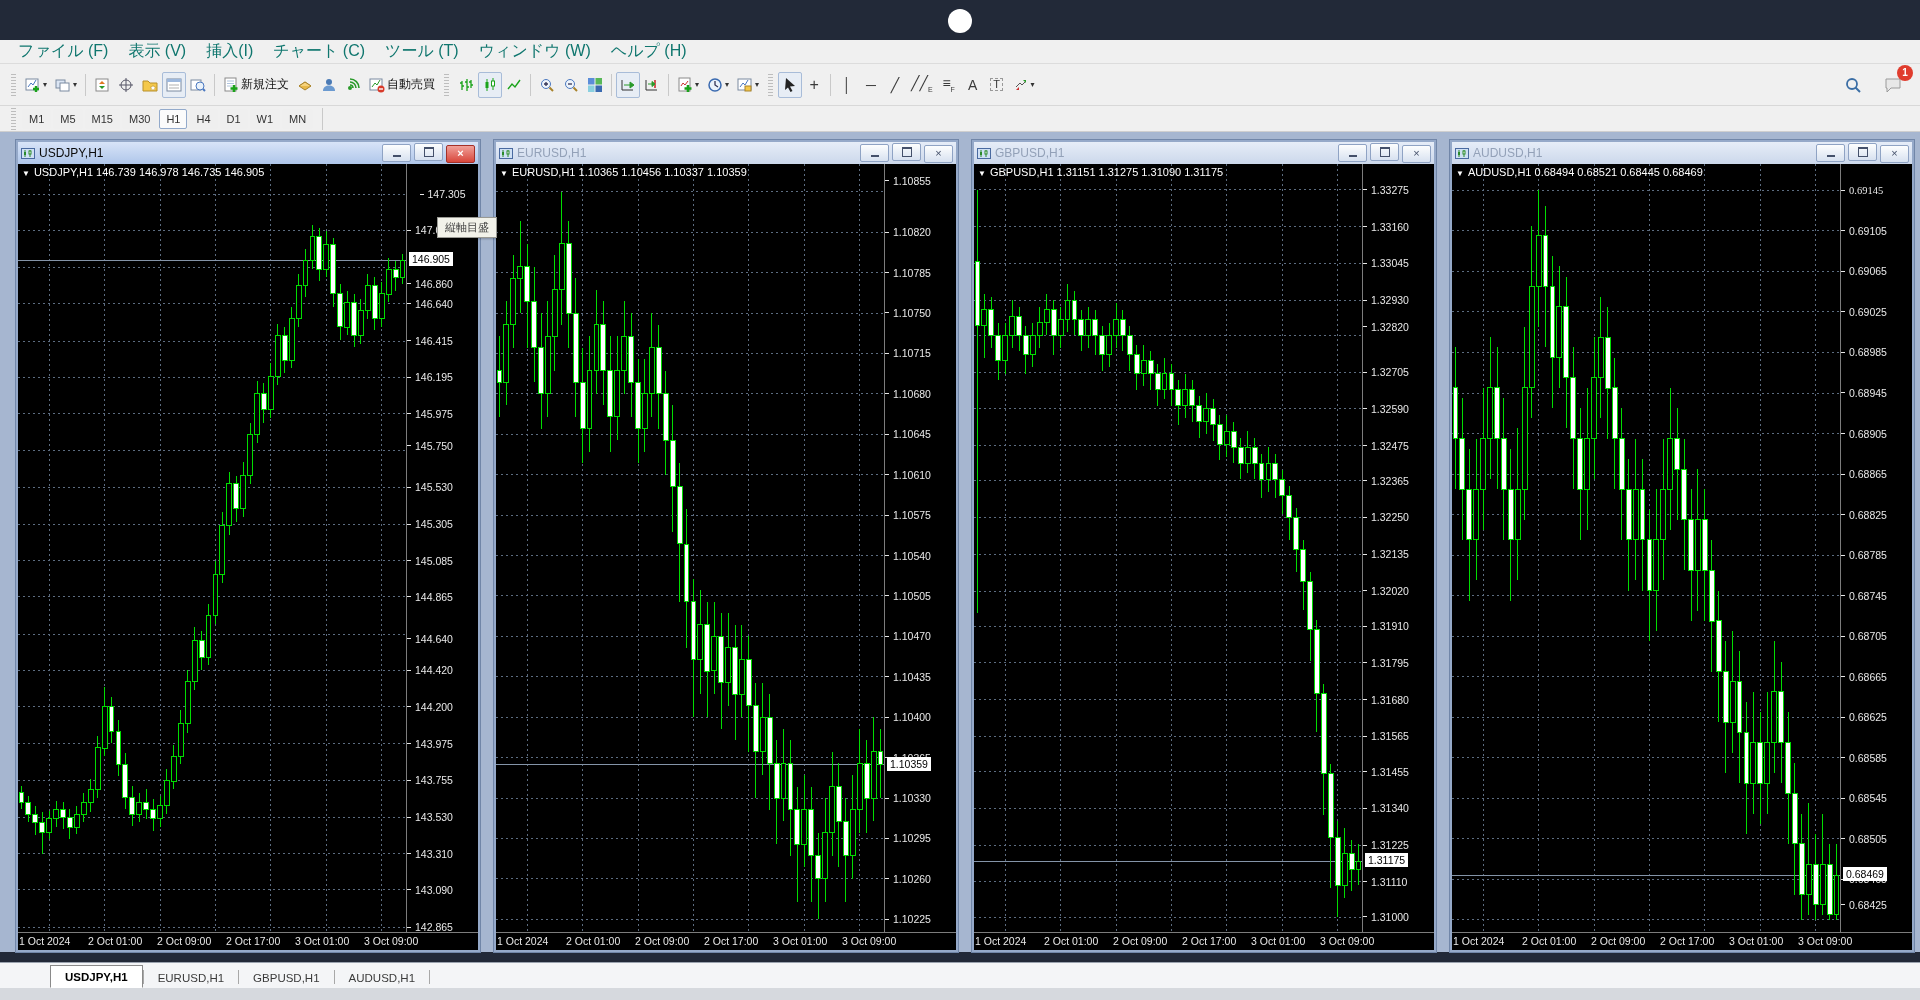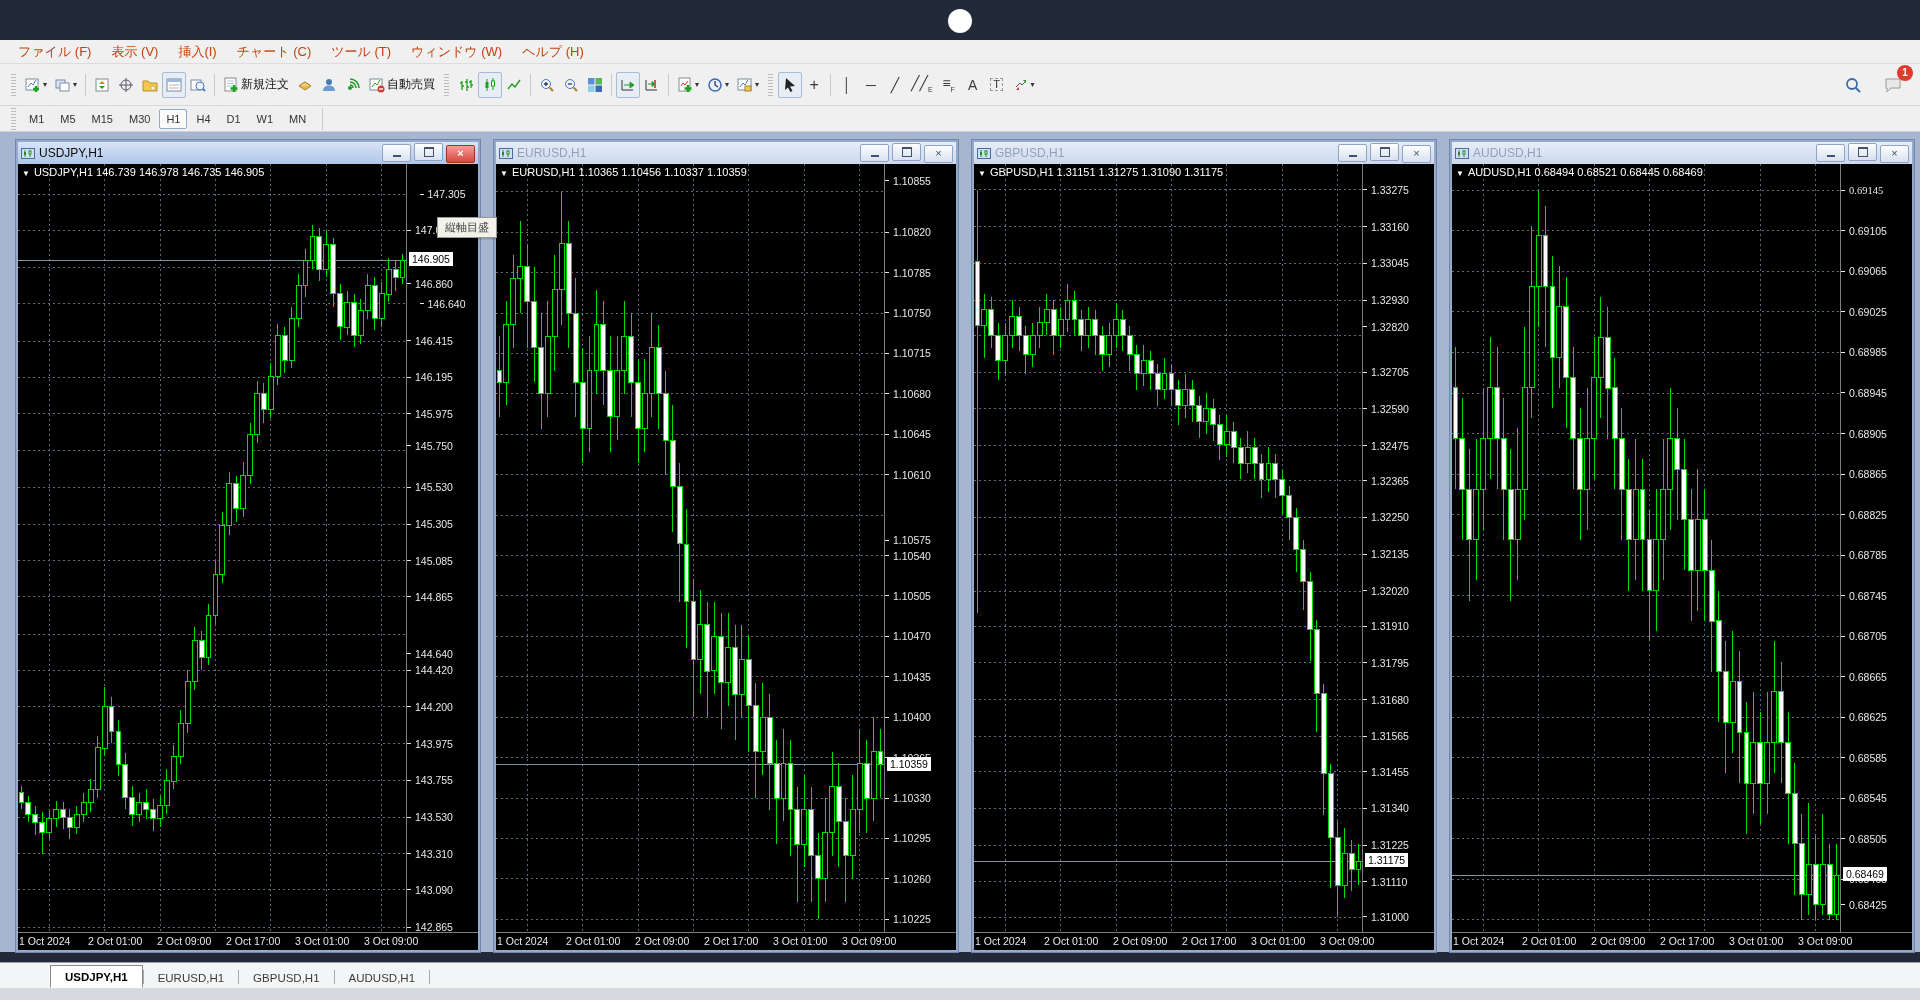--- a/index.html
+++ b/index.html
@@ -3,21 +3,21 @@
 <meta charset="utf-8">
 <style>
   html,body{margin:0;padding:0;width:1920px;height:1000px;overflow:hidden;
     font-family:"Liberation Sans","DejaVu Sans",sans-serif;background:#dfe3e9;}
   .abs{position:absolute;}
   
   #top-chrome{left:0;top:0;width:1920px;height:40px;background:#222938;}
   #top-dot{left:948px;top:9px;width:24px;height:24px;border-radius:50%;background:#fff;}
   
   #menu-bar{left:0;top:40px;width:1920px;height:24px;background:#f0f0f0;border-bottom:1px solid #dcdcdc;display:flex;align-items:center;padding-left:8px;box-sizing:border-box;}
-  .menu-item{padding:3px 10px;font-size:13px;color:#c2410c;cursor:default;}
+  .menu-item{padding:3px 10px;font-size:16px;color:#0f766e;cursor:default;}
   
   #toolbar{left:0;top:64px;width:1920px;height:42px;background:#f0f0f0;border-bottom:1px solid #d8d8d8;display:flex;align-items:center;padding-left:6px;box-sizing:border-box;}
   .tb{height:26px;min-width:24px;display:inline-flex;align-items:center;justify-content:center;gap:2px;
       border:1px solid transparent;border-radius:2px;background:transparent;padding:0 3px;font-size:12px;color:#222;}
   .tb.pressed{background:#e7edf5;border-color:#a8bcd8;}
   .tb .dd{font-size:8px;color:#333;}
   .tb .lbl{font-size:12px;color:#111;}
   .grip{width:5px;height:22px;margin:0 5px;background:repeating-linear-gradient(to bottom,#bdbdbd 0 1px,transparent 1px 3px);}
   .sep{width:1px;height:22px;background:#c9c9c9;margin:0 4px;}
   .ig{display:inline-flex;align-items:center;justify-content:center;}
@@ -534,30 +534,30 @@
           <line x1="377.61" x2="377.61" y1="96.9" y2="126.6" stroke="#00dd00" shape-rendering="crispEdges"></line>
           <rect x="375.21" y="105.2" width="4.8" height="8.3" fill="#ffffff" stroke="#00dd00" shape-rendering="crispEdges"></rect>
           <line x1="384.54" x2="384.54" y1="90.3" y2="120.0" stroke="#00dd00" shape-rendering="crispEdges"></line>
           <rect x="382.14" y="96.1" width="4.8" height="17.3" fill="#000000" stroke="#00dd00" shape-rendering="crispEdges"></rect>
         </svg>
         <div class="ohlc"><span class="tri">▼</span><span>USDJPY,H1  146.739 146.978 146.735 146.905</span></div>
         <div class="yaxis">
           <div class="ytick" style="top: 23.5464px; justify-content: center;"><span class="dash"></span>147.305</div>
           <div class="ytick" style="top: 59.8663px;"><span class="dash"></span>147.085</div>
           <div class="ytick" style="top: 97.0116px; margin-top: 16px;"><span class="dash"></span>146.860</div>
-          <div class="ytick" style="top: 133.331px; justify-content: center;"><span class="dash"></span>146.640</div>
+          <div class="ytick" style="top: 133.331px;"><span class="dash"></span>146.640</div>
           <div class="ytick" style="top: 170.477px;"><span class="dash"></span>146.415</div>
           <div class="ytick" style="top: 206.797px;"><span class="dash"></span>146.195</div>
           <div class="ytick" style="top: 243.117px;"><span class="dash"></span>145.975</div>
           <div class="ytick" style="top: 275px;"><span class="dash"></span>145.750</div>
           <div class="ytick" style="top: 316.582px;"><span class="dash"></span>145.530</div>
           <div class="ytick" style="top: 353.727px;"><span class="dash"></span>145.305</div>
           <div class="ytick" style="top: 390.047px;"><span class="dash"></span>145.085</div>
           <div class="ytick" style="top: 426.367px;"><span class="dash"></span>144.865</div>
-          <div class="ytick" style="top: 483px;"><span class="dash"></span>144.640</div>
+          <div class="ytick" style="top: 468px;"><span class="dash"></span>144.640</div>
           <div class="ytick" style="top: 499.832px;"><span class="dash"></span>144.420</div>
           <div class="ytick" style="top: 536.152px;"><span class="dash"></span>144.200</div>
           <div class="ytick" style="top: 573.297px;"><span class="dash"></span>143.975</div>
           <div class="ytick" style="top: 609.617px;"><span class="dash"></span>143.755</div>
           <div class="ytick" style="top: 646.762px;"><span class="dash"></span>143.530</div>
           <div class="ytick" style="top: 683.082px;"><span class="dash"></span>143.310</div>
           <div class="ytick" style="top: 719.402px;"><span class="dash"></span>143.090</div>
           <div class="ytick" style="top: 756.547px;"><span class="dash"></span>142.865</div>
           <div class="bidbox" style="top: 88.0825px;">146.905</div>
         </div>
@@ -734,21 +734,21 @@
         <div class="ohlc"><span class="tri">▼</span><span>EURUSD,H1  1.10365 1.10456 1.10337 1.10359</span></div>
         <div class="yaxis">
           <div class="ytick" style="top: 10px;"><span class="dash"></span>1.10855</div>
           <div class="ytick" style="top: 61.6383px;"><span class="dash"></span>1.10820</div>
           <div class="ytick" style="top: 102.059px;"><span class="dash"></span>1.10785</div>
           <div class="ytick" style="top: 142.48px;"><span class="dash"></span>1.10750</div>
           <div class="ytick" style="top: 182.902px;"><span class="dash"></span>1.10715</div>
           <div class="ytick" style="top: 223.323px;"><span class="dash"></span>1.10680</div>
           <div class="ytick" style="top: 263.744px;"><span class="dash"></span>1.10645</div>
           <div class="ytick" style="top: 304.165px;"><span class="dash"></span>1.10610</div>
-          <div class="ytick" style="top: 344.586px; margin-top: 25px;"><span class="dash"></span>1.10575</div>
+          <div class="ytick" style="top: 344.586px;"><span class="dash"></span>1.10575</div>
           <div class="ytick" style="top: 385.007px;"><span class="dash"></span>1.10540</div>
           <div class="ytick" style="top: 425.428px;"><span class="dash"></span>1.10505</div>
           <div class="ytick" style="top: 465.849px;"><span class="dash"></span>1.10470</div>
           <div class="ytick" style="top: 506.27px;"><span class="dash"></span>1.10435</div>
           <div class="ytick" style="top: 546.691px;"><span class="dash"></span>1.10400</div>
           <div class="ytick" style="top: 587.112px;"><span class="dash"></span>1.10365</div>
           <div class="ytick" style="top: 627.533px;"><span class="dash"></span>1.10330</div>
           <div class="ytick" style="top: 667.954px;"><span class="dash"></span>1.10295</div>
           <div class="ytick" style="top: 708.375px;"><span class="dash"></span>1.10260</div>
           <div class="ytick" style="top: 748.796px;"><span class="dash"></span>1.10225</div>

